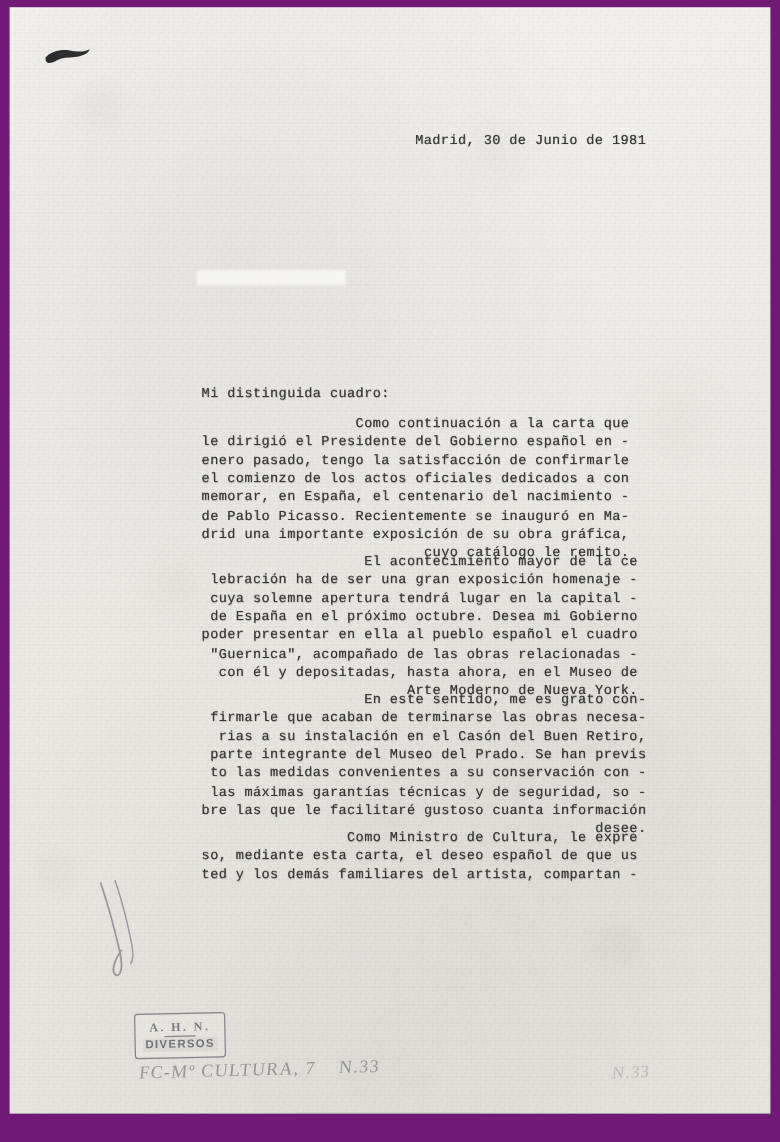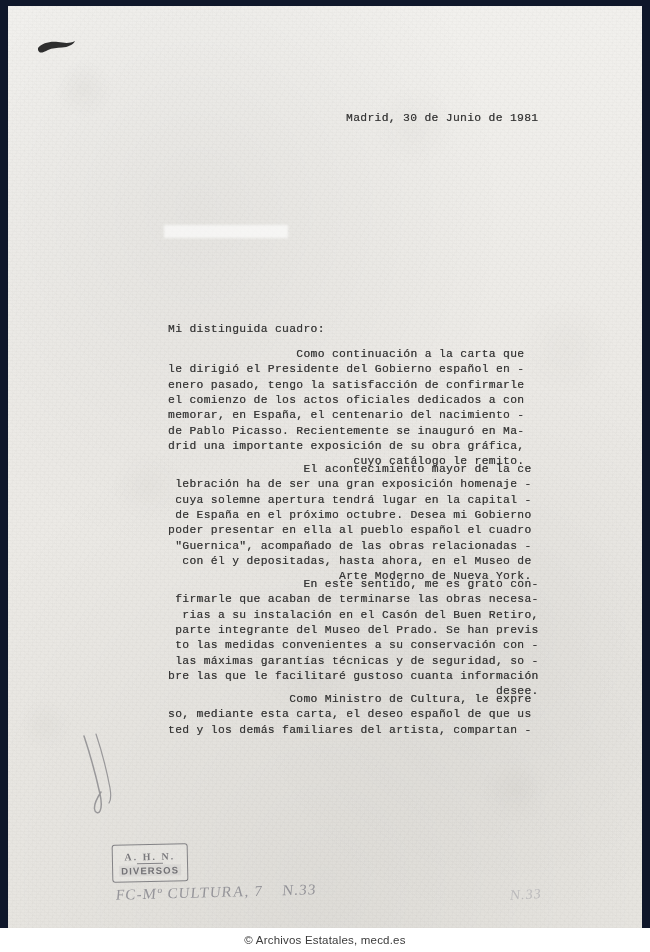--- a/index.html
+++ b/index.html
@@ -11,21 +11,21 @@
     width: 650px; height: 952px;
     position: relative;
     overflow: hidden;
     font-family: "Liberation Mono", monospace;
   }
 
   
   #viewer {
     position: absolute;
     inset: 0;
-    background: #0f172a;
+    background: #701a75;
   }
 
   
   #page {
     position: absolute;
     left: 8px; top: 6px;
     width: 634px; height: 922px;
     background:
       radial-gradient(ellipse 70% 55% at 30% 22%, rgba(0,0,0,0.045) 0%, rgba(0,0,0,0) 70%),
       radial-gradient(ellipse 60% 45% at 78% 68%, rgba(0,0,0,0.035) 0%, rgba(0,0,0,0) 72%),
@@ -283,17 +283,14 @@
     <div id="ae-logo">
       <div class="ae-letters">AE</div>
       <div class="ae-bar"></div>
       <div class="ae-sub1">ARCHIVOS</div>
       <div class="ae-sub2">ESTATALES</div>
 
     </div>
 
   </div>
 
-  <div id="footer">
-    <span id="footer-text">© Archivos Estatales, mecd.es</span>
-  </div>
 
 </div>
 
 </body></html>

